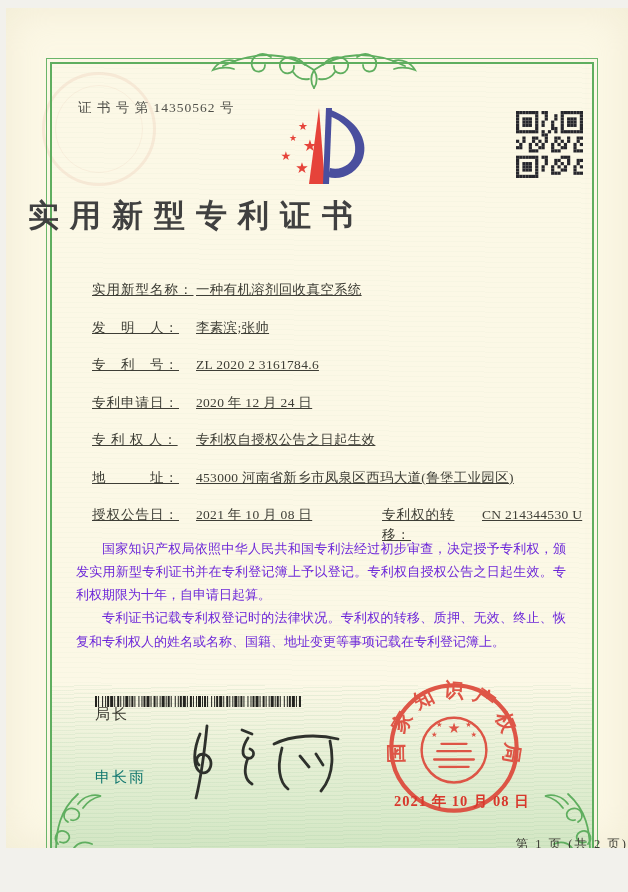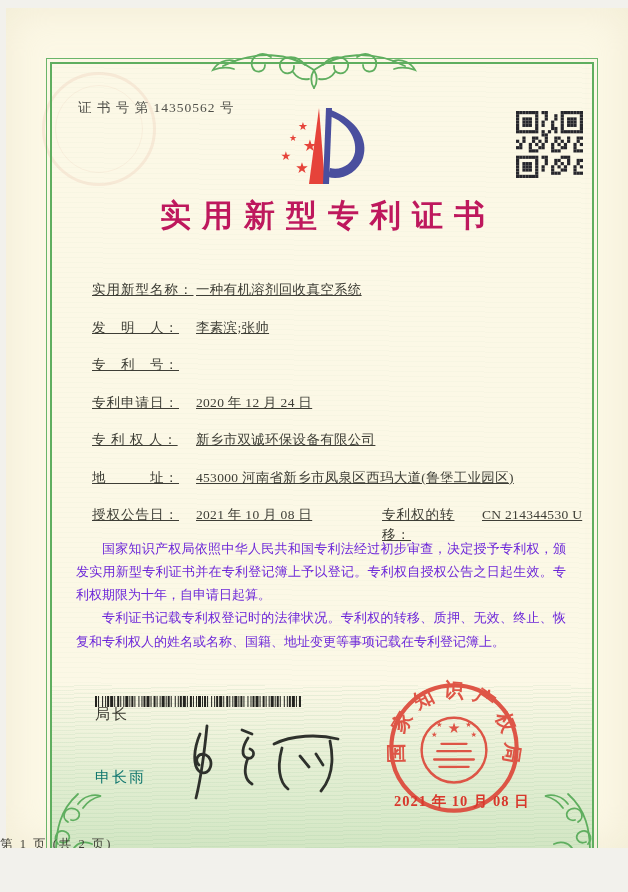--- a/index.html
+++ b/index.html
@@ -22,39 +22,39 @@
   .corner.br{right:30px;top:786px;transform:scaleX(-1);}
   .ghost-seal{position:absolute;left:42px;top:72px;width:108px;height:108px;border-radius:50%;
          border:3px solid rgba(216,130,112,.13);z-index:1;}
   .ghost-seal::after{content:"";position:absolute;inset:10px;border-radius:50%;
          border:1px solid rgba(216,130,112,.09);}
   
   .content{position:absolute;inset:0;z-index:3;color:#3e3e36;}
   .cert-number{position:absolute;left:78px;top:99px;font-size:13.5px;letter-spacing:1px;color:#50504a;}
   .logo{position:absolute;left:268px;top:96px;width:110px;height:104px;}
   .qr{position:absolute;left:516px;top:111px;width:67px;height:67px;}
-  .title{position:absolute;left:0;right:0;top:195px;text-align:center;font-size:31px;
-         font-weight:600;letter-spacing:11px;padding-left:28px;color:#be185d;}
+  .title{position:absolute;left:0;right:0;top:195px;font-size:31px;
+         font-weight:600;letter-spacing:11px;padding-left:28px;color:#404040;}
   .fields{position:absolute;left:92px;top:280px;right:40px;}
   .field-row{display:flex;align-items:baseline;margin-bottom:17.5px;font-size:13.5px;line-height:20px;text-decoration:underline;}
   .field-label{flex:0 0 104px;letter-spacing:1px;color:#3c3c34;}
   .field-value{letter-spacing:.3px;color:#3e3e36;}
   .field-value.w1{flex:0 0 150px;}
   .field-label.second{flex:0 0 100px;margin-left:36px;}
   .paragraphs{position:absolute;left:76px;right:62px;top:537px;font-size:13px;line-height:1.78;
          text-align:justify;color:#6d28d9;}
   .paragraphs p{margin:0;text-indent:2em;}
   .barcode{position:absolute;left:95px;top:696px;width:210px;height:11px;}
   .signer-title{position:absolute;left:95px;top:705px;font-size:15px;letter-spacing:2px;color:#38382f;}
   .signer-name{position:absolute;left:95px;top:768px;font-size:15px;letter-spacing:2px;color:#0f766e;}
   .signature{position:absolute;left:170px;top:720px;width:204px;height:84px;}
   .seal{position:absolute;left:384px;top:678px;width:140px;height:140px;opacity:.93;}
   .seal-date{position:absolute;left:394px;top:792px;font-size:14.5px;font-weight:600;
          color:#d8382c;letter-spacing:1px;}
-  .page-footer{position:absolute;left:0;right:0;top:836px;text-align:left;font-size:12.5px;
+  .page-footer{position:absolute;left:0;right:0;top:836px;text-align:right;font-size:12.5px;
          letter-spacing:2px;color:#3e3e36;}
   .back-note{position:absolute;left:0;right:0;top:868px;text-align:right;font-size:11px;
          letter-spacing:3px;color:#45453d;}
   svg{display:block;}
 </style>
 </head>
 <body>
 
 <div class="page">
   <div class="paper"></div>
@@ -325,28 +325,29 @@
       <div class="field-row">
         <span class="field-label">实用新型名称：</span>
         <span class="field-value">一种有机溶剂回收真空系统</span>
       </div>
       <div class="field-row">
         <span class="field-label">发　明　人：</span>
         <span class="field-value">李素滨;张帅</span>
       </div>
       <div class="field-row">
         <span class="field-label">专　利　号：</span>
+        <span class="field-value">ZL 2020 2 3161784.6</span>
       </div>
       <div class="field-row">
         <span class="field-label">专利申请日：</span>
         <span class="field-value">2020 年 12 月 24 日</span>
       </div>
       <div class="field-row">
         <span class="field-label">专 利 权 人：</span>
-        <span class="field-value">新乡市双诚环保设备有限公司</span>
+        <span class="field-value">专利权自授权公告之日起生效</span>
       </div>
       <div class="field-row">
         <span class="field-label">地　　　址：</span>
         <span class="field-value">453000 河南省新乡市凤泉区西玛大道(鲁堡工业园区)</span>
       </div>
       <div class="field-row">
         <span class="field-label">授权公告日：</span>
         <span class="field-value w1">2021 年 10 月 08 日</span>
         <span class="field-label second">专利权的转移：</span>
         <span class="field-value">CN 214344530 U</span>

